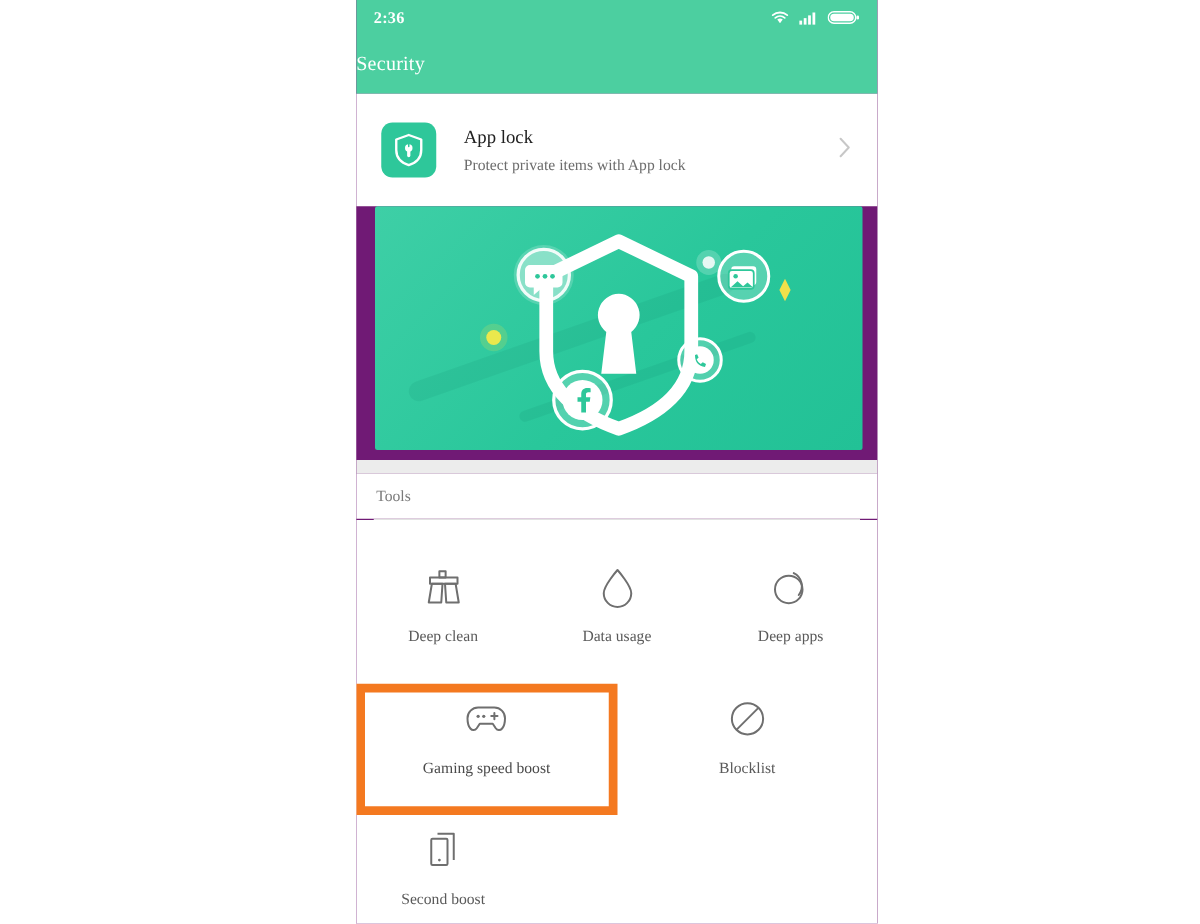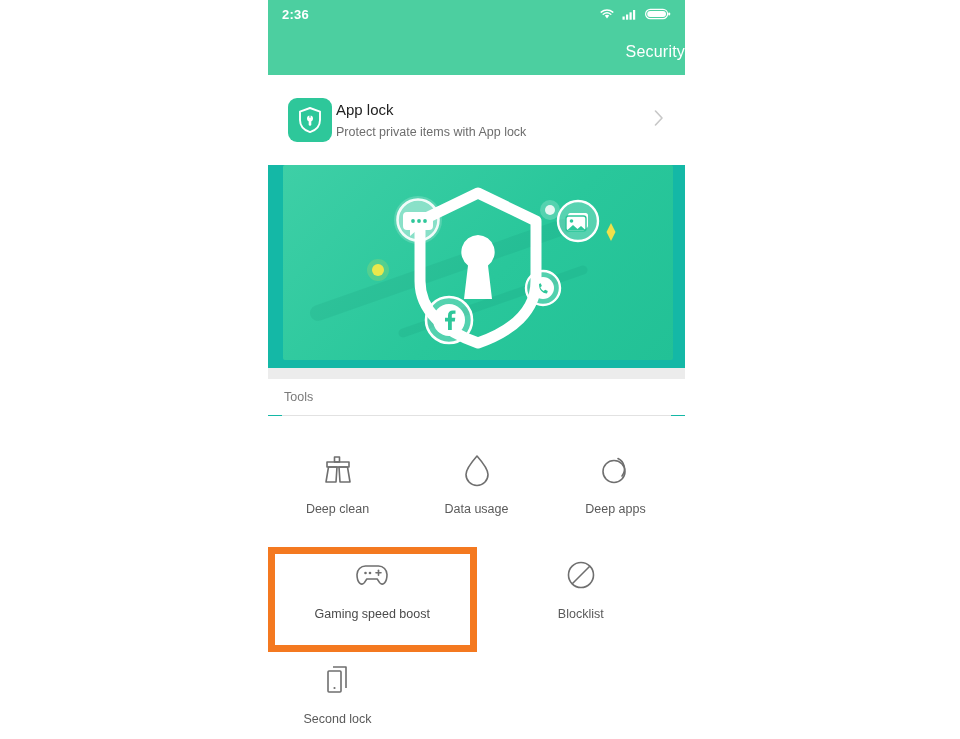--- a/index.html
+++ b/index.html
@@ -15,26 +15,27 @@
   #page {
     position: relative;
     width: 960px;
     height: 739px;
     background: #ffffff;
   }
 
   
   .phone {
     position: absolute;
-    left: 268px;
+    left: 285px;
     top: 0;
     width: 417px;
     height: 739px;
-    background: #14b8a6;
+    background: #701a75;
     overflow: hidden;
+    font-family: Liberation Serif, serif;
   }
 
   
   .statusbar {
     position: relative;
     height: 28px;
     background: #4ccfa0;
     display: flex;
     align-items: center;
     padding: 0 14px;
@@ -52,21 +53,21 @@
     gap: 7px;
   }
   .status-icons svg { display: block; }
 
   
   .titlebar {
     height: 47px;
     background: #4ccfa0;
     display: flex;
     align-items: center;
-    justify-content: flex-end;
+    justify-content: flex-start;
   }
   .titlebar .title {
     color: #ffffff;
     font-size: 16px;
     letter-spacing: .2px;
   }
 
   
   .applock-row {
     display: flex;
@@ -79,21 +80,21 @@
     width: 44px;
     height: 44px;
     border-radius: 9px;
     background: #2ec79a;
     display: flex;
     align-items: center;
     justify-content: center;
     flex: 0 0 auto;
   }
   .applock-text {
-    margin-left: 4px;
+    margin-left: 22px;
     flex: 1 1 auto;
     min-width: 0;
   }
   .applock-title {
     font-size: 15px;
     color: #212121;
     line-height: 20px;
     margin-bottom: 4px;
   }
   .applock-sub {
@@ -367,21 +368,21 @@
 
       <div class="tools-row">
         <div class="tool-cell">
           <span class="tool-icon">
             <svg width="32" height="34" viewBox="0 0 32 34">
               <path d="M11 4 h13 v21" fill="none" stroke="#6f6f6f" stroke-width="1.6" stroke-linejoin="round"></path>
               <rect x="6" y="8" width="13" height="21" rx="1" fill="none" stroke="#6f6f6f" stroke-width="1.6"></rect>
               <circle cx="12.5" cy="25" r="1.1" fill="#6f6f6f"></circle>
             </svg>
           </span>
-          <span class="tool-label">Second lock</span>
+          <span class="tool-label">Second boost</span>
         </div>
         <div class="tool-cell"></div>
         <div class="tool-cell"></div>
       </div>
 
     </div>
   </div>
 </div>
 
 </body></html>

